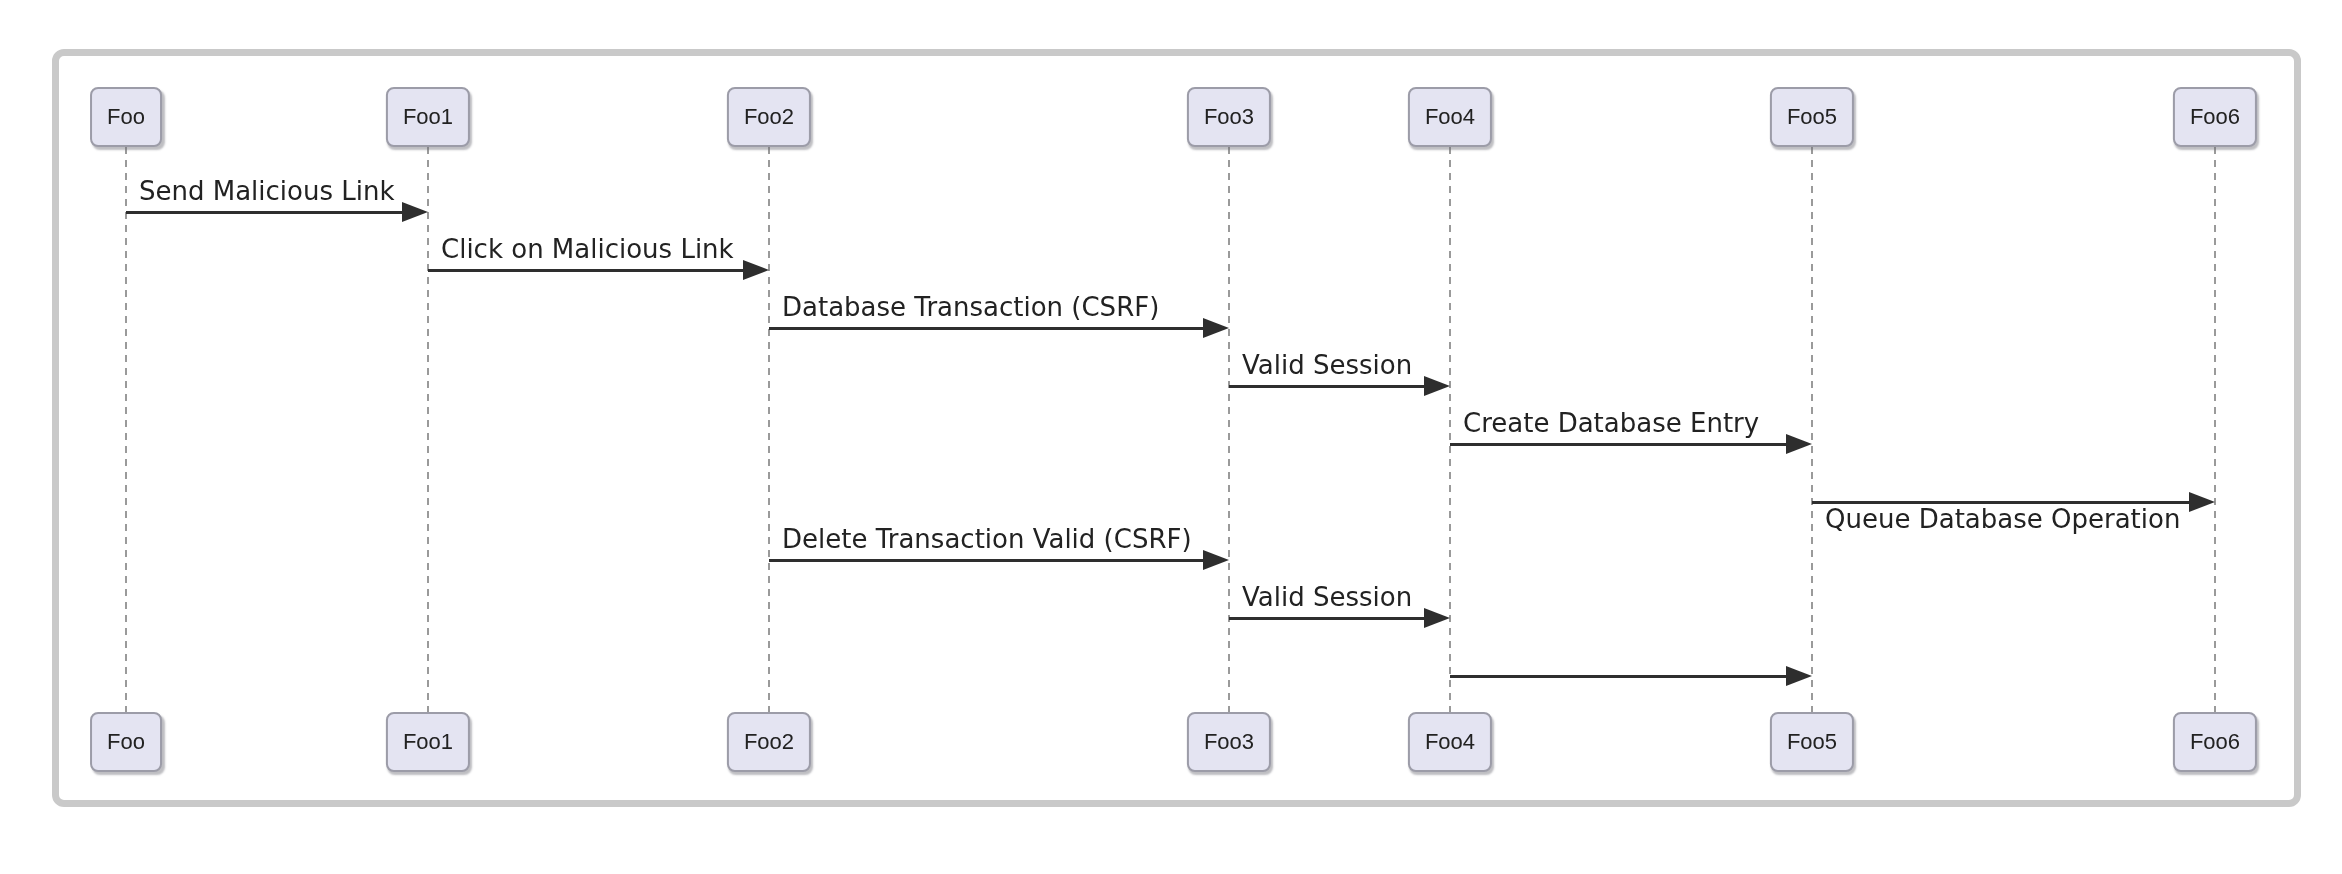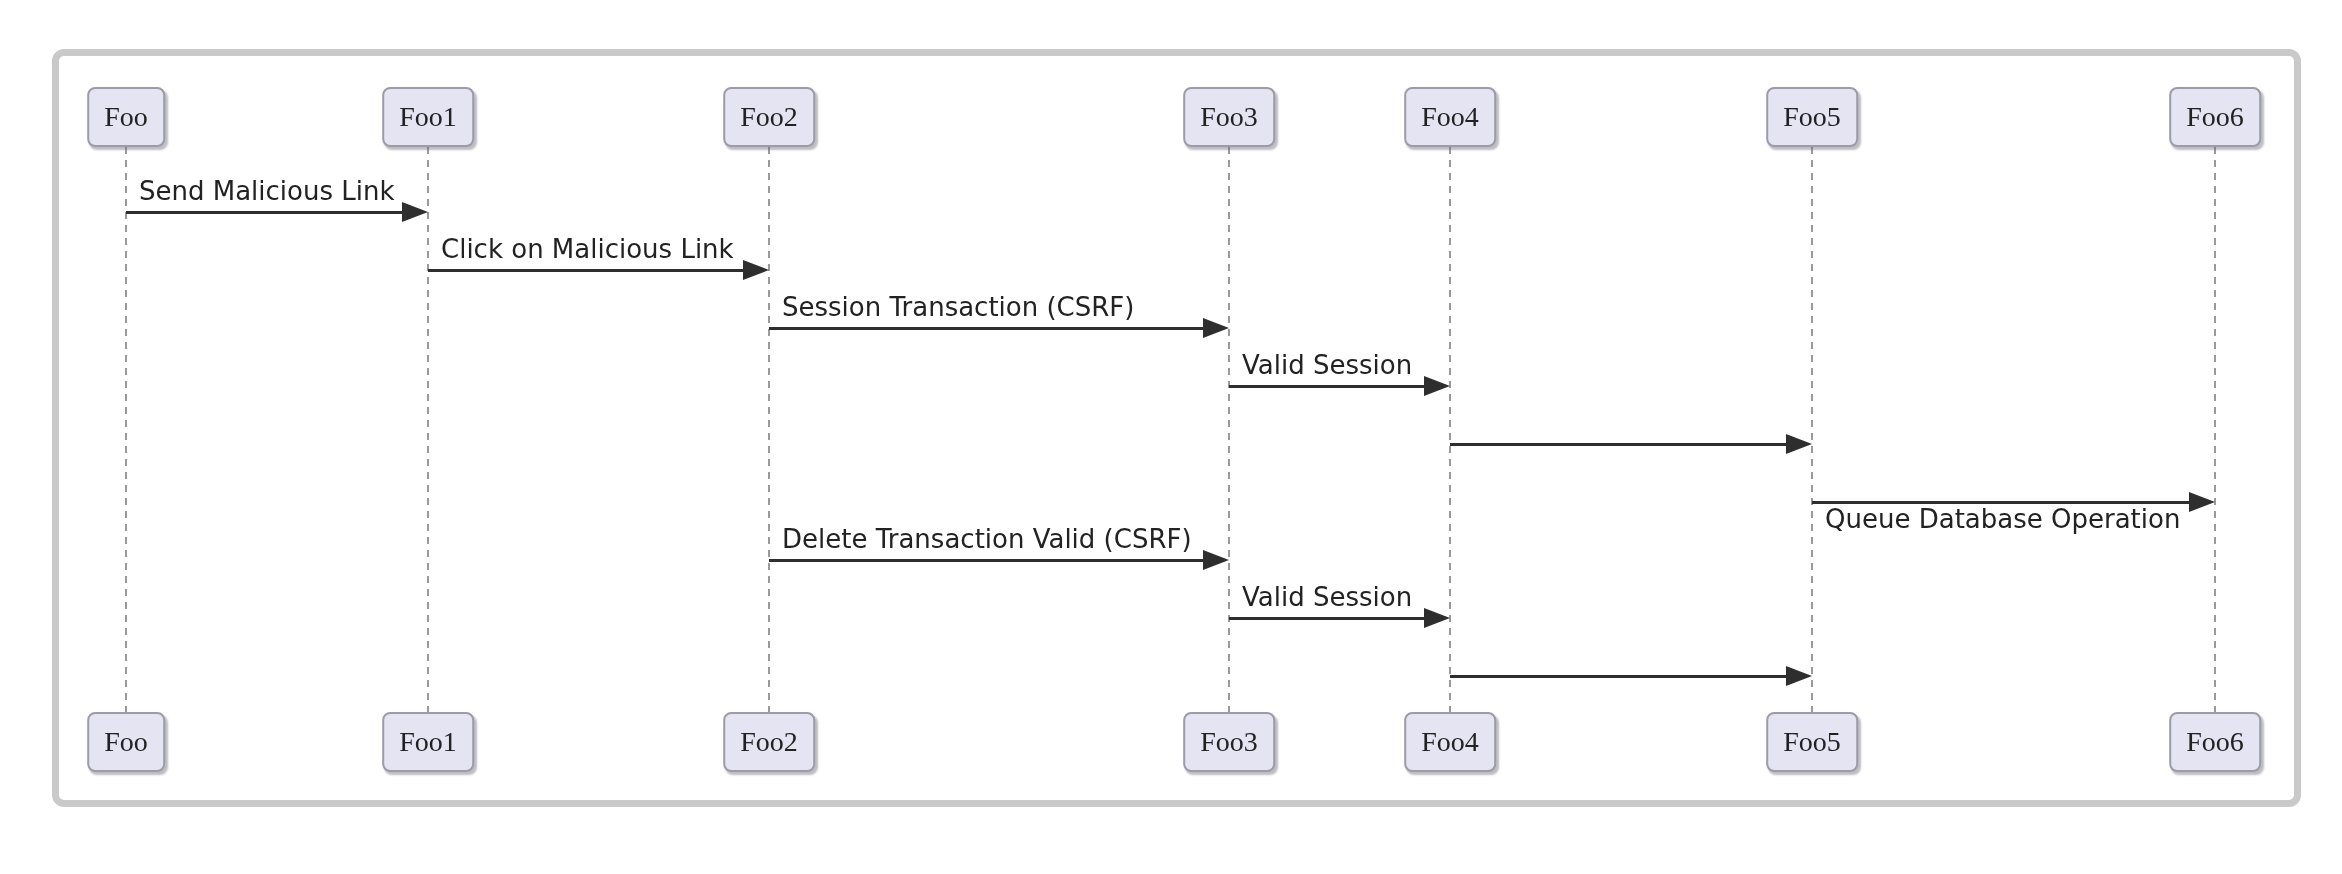--- a/index.html
+++ b/index.html
@@ -22,22 +22,22 @@
     position: absolute;
     transform: translateX(-50%);
     box-sizing: border-box;
     height: 60px;
     line-height: 56px;
     padding: 0 15px;
     background: var(--actor-fill, #e4e4f2);
     border: 2px solid var(--actor-border, #9c9ca8);
     border-radius: 8px;
     box-shadow: 2px 3px 2px var(--actor-shadow, rgba(110,110,120,0.45));
-    font-family: Liberation Serif, serif;
-    font-size: 28px;
+    font-family: Liberation Sans, sans-serif;
+    font-size: 22px;
     color: var(--text-color, #222222);
     text-align: center;
     white-space: nowrap;
   }
   .lifeline {
     position: absolute;
     width: 2px;
     background: repeating-linear-gradient(
       to bottom,
       var(--lifeline-color, #9a9a9a) 0px, var(--lifeline-color, #9a9a9a) 7px,
@@ -90,26 +90,27 @@
     <div class="actor-box" style="left: 1812px; top: 712px;">Foo5</div>
     <div class="lifeline" style="left: 2214px; top: 147px; height: 565px;"></div>
     <div class="actor-box" style="left: 2215px; top: 87px;">Foo6</div>
     <div class="actor-box" style="left: 2215px; top: 712px;">Foo6</div>
     <div class="msg-label" style="left: 139px; top: 176px;">Send Malicious Link</div>
     <div class="msg-line" style="left: 126px; top: 211px; width: 280px;"></div>
     <div class="msg-head" style="left: 402px; top: 202px;"></div>
     <div class="msg-label" style="left: 441px; top: 234px;">Click on Malicious Link</div>
     <div class="msg-line" style="left: 428px; top: 269px; width: 319px;"></div>
     <div class="msg-head" style="left: 743px; top: 260px;"></div>
-    <div class="msg-label" style="left: 782px; top: 292px;">Session Transaction (CSRF)</div>
+    <div class="msg-label" style="left: 782px; top: 292px;">Database Transaction (CSRF)</div>
     <div class="msg-line" style="left: 769px; top: 327px; width: 438px;"></div>
     <div class="msg-head" style="left: 1203px; top: 318px;"></div>
     <div class="msg-label" style="left: 1242px; top: 350px;">Valid Session</div>
     <div class="msg-line" style="left: 1229px; top: 385px; width: 199px;"></div>
     <div class="msg-head" style="left: 1424px; top: 376px;"></div>
+    <div class="msg-label" style="left: 1463px; top: 408px;">Create Database Entry</div>
     <div class="msg-line" style="left: 1450px; top: 443px; width: 340px;"></div>
     <div class="msg-head" style="left: 1786px; top: 434px;"></div>
     <div class="msg-label" style="left: 1825px; top: 466px; margin-top: 38px;">Queue Database Operation</div>
     <div class="msg-line" style="left: 1812px; top: 501px; width: 381px;"></div>
     <div class="msg-head" style="left: 2189px; top: 492px;"></div>
     <div class="msg-label" style="left: 782px; top: 524px;">Delete Transaction Valid (CSRF)</div>
     <div class="msg-line" style="left: 769px; top: 559px; width: 438px;"></div>
     <div class="msg-head" style="left: 1203px; top: 550px;"></div>
     <div class="msg-label" style="left: 1242px; top: 582px;">Valid Session</div>
     <div class="msg-line" style="left: 1229px; top: 617px; width: 199px;"></div>

